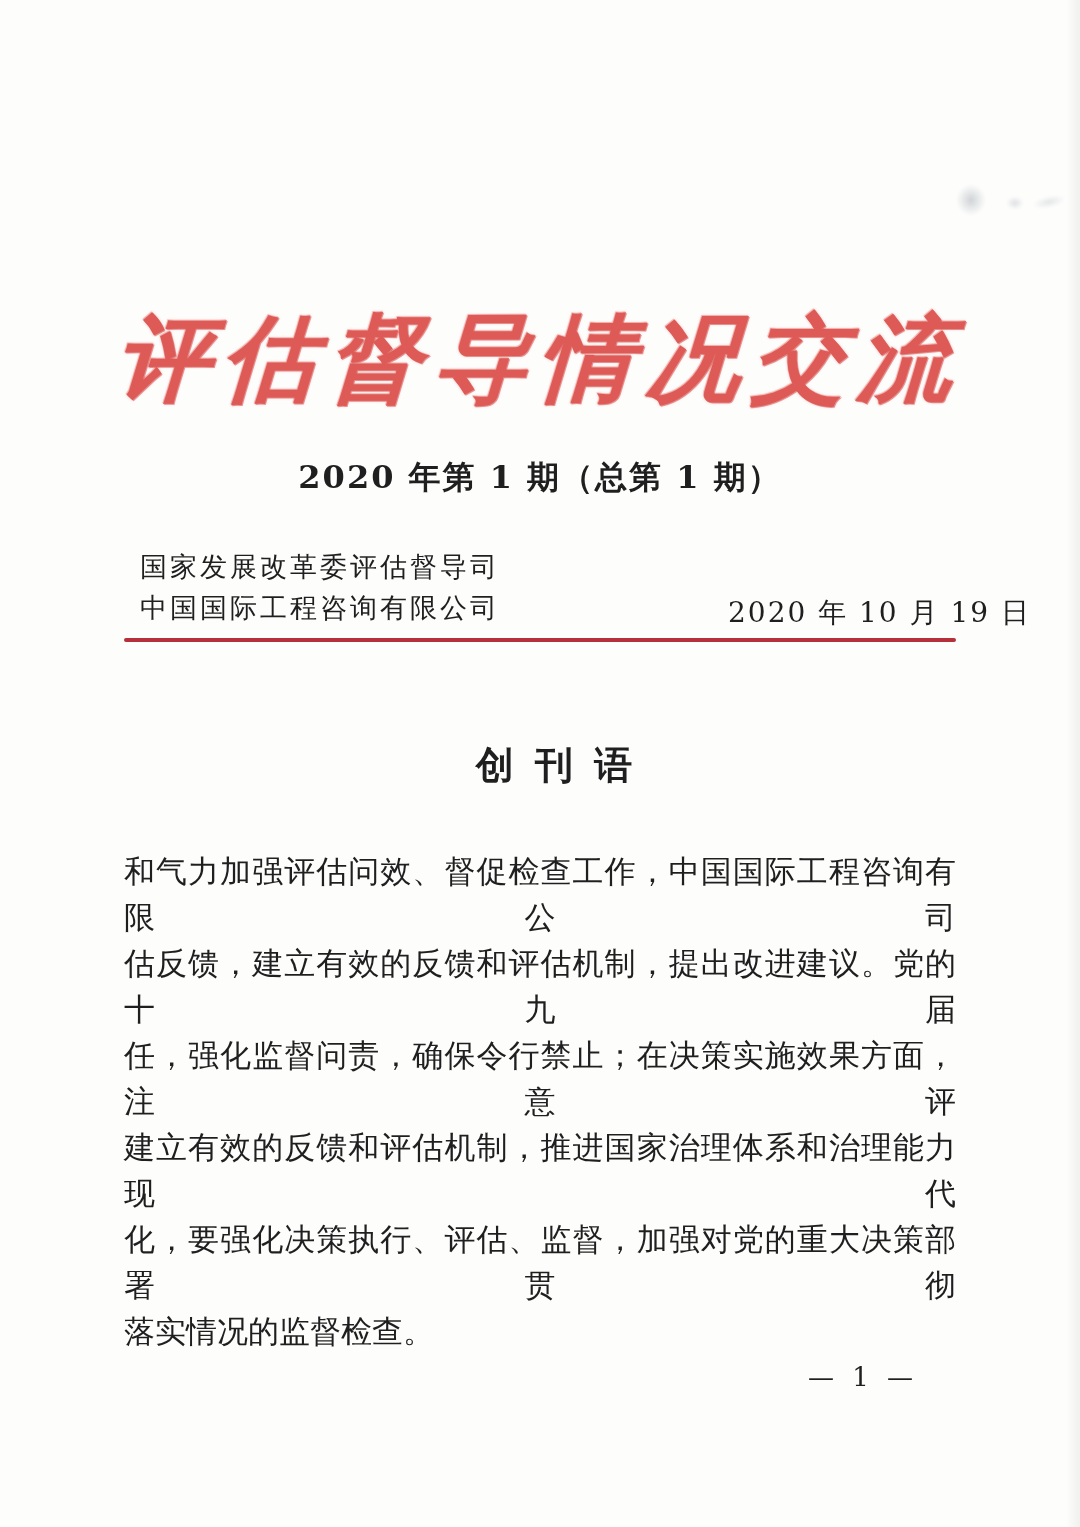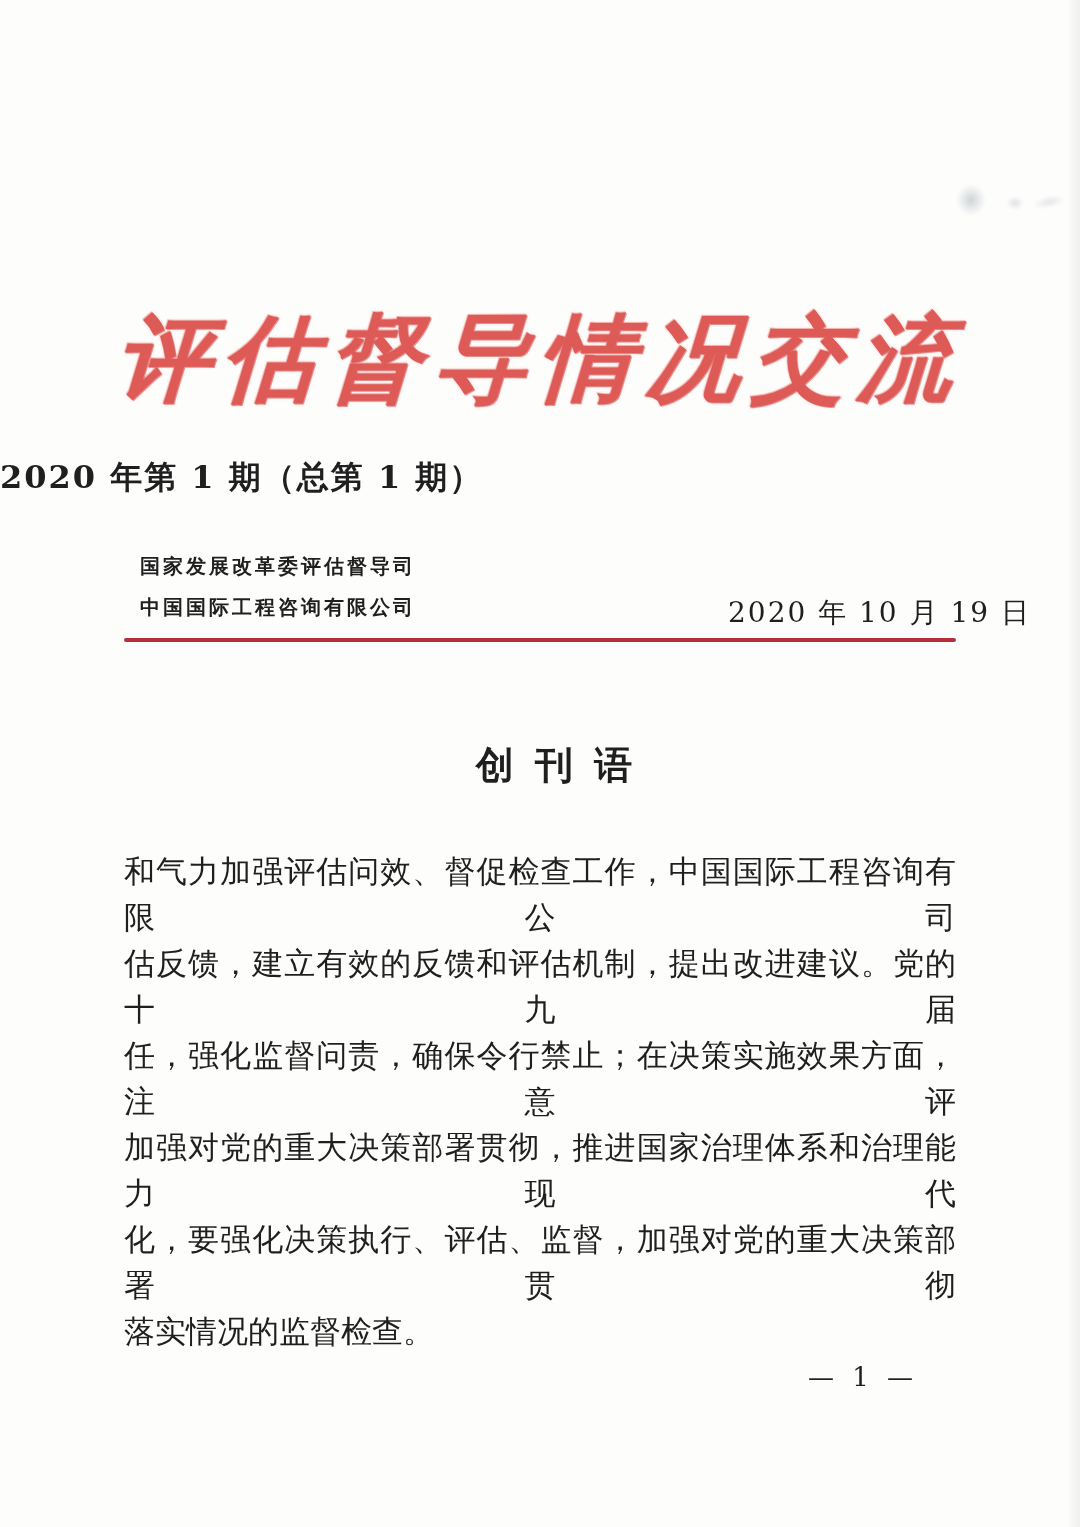--- a/index.html
+++ b/index.html
@@ -27,27 +27,27 @@
     text-shadow:
       1px 1px 0 rgba(214,74,72,.55),
      -1px -1px 0 rgba(239,138,133,.55),
       0 0 3px rgba(221,90,86,.45);
     transform:skewX(-3deg);
     white-space:nowrap;
   }
 
   .issue-line {
     position:absolute; top:456px; left:0; width:100%;
-    text-align:left;
+    text-align:center;
     font-size:32px; font-weight:bold; letter-spacing:2px;
   }
 
   .org-block {
     position:absolute; left:140px; top:546px;
-    font-size:20px; font-weight:bold;
+    font-size:27px; font-weight:normal;
     line-height:41px; letter-spacing:3px;
   }
 
   .issue-date {
     position:absolute; left:728px; top:594px;
     font-size:28px; letter-spacing:2px;
   }
 
   .red-rule {
     position:absolute; left:124px; top:638px;
@@ -105,20 +105,20 @@
   <div class="issue-date">2020 年 10 月 19 日</div>
 
   <div class="red-rule"></div>
 
   <div class="section-title">创 刊 语</div>
 
   <div class="body-text">
       <div class="line full">和气力加强评估问效、督促检查工作，中国国际工程咨询有限公司</div>
       <div class="line full">估反馈，建立有效的反馈和评估机制，提出改进建议。党的十九届</div>
       <div class="line full">任，强化监督问责，确保令行禁止；在决策实施效果方面，注意评</div>
-      <div class="line full">加强对党的重大决策部署贯彻，推进国家治理体系和治理能力现代</div>
+      <div class="line full">建立有效的反馈和评估机制，推进国家治理体系和治理能力现代</div>
       <div class="line full">化，要强化决策执行、评估、监督，加强对党的重大决策部署贯彻</div>
       <div class="line">落实情况的监督检查。</div>
     </div>
 
   <div class="page-number">— 1 —</div>
 
 </div>
 
 </body></html>

